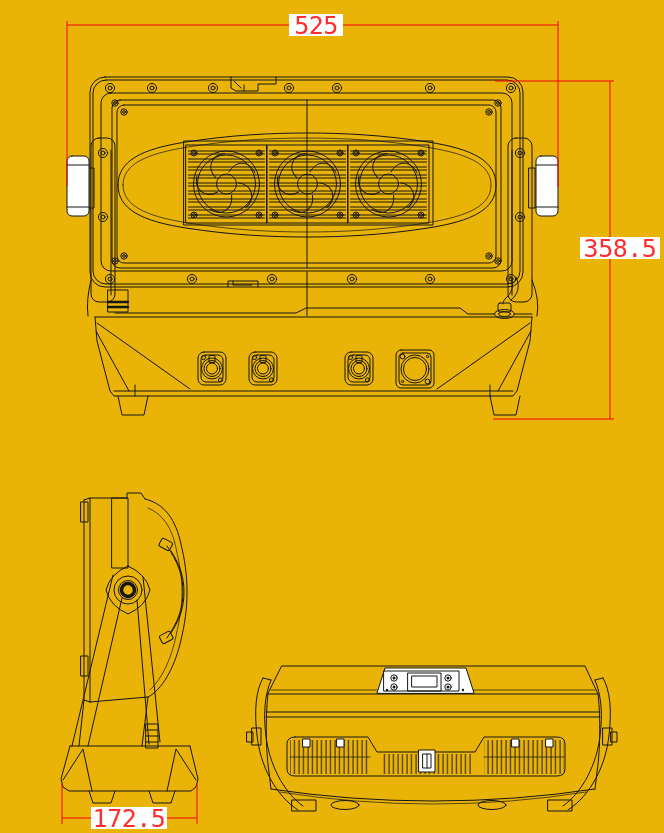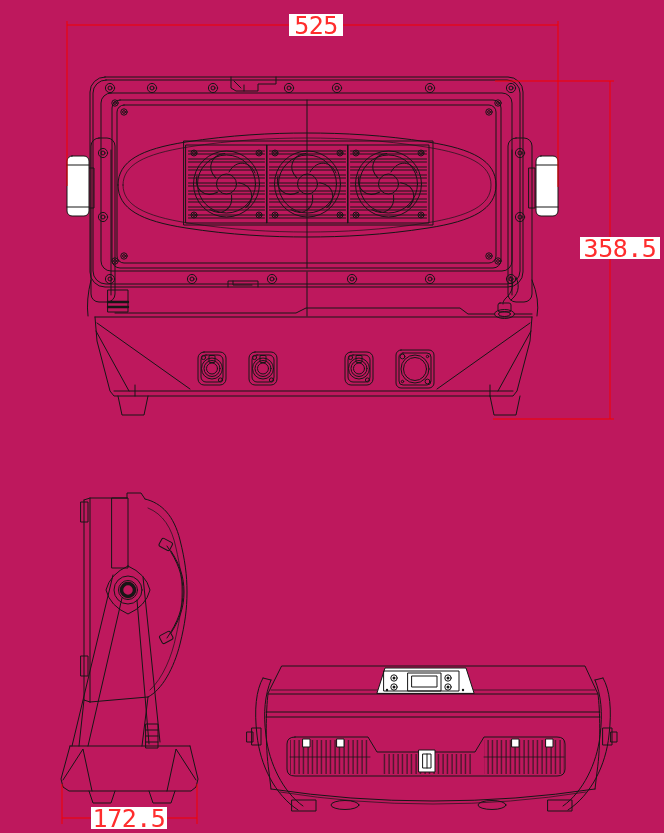--- a/index.html
+++ b/index.html
@@ -1,16 +1,16 @@
 <!DOCTYPE html>
 <html><head>
 <meta charset="utf-8">
 <style>
   html,body{margin:0;padding:0;background:#ffffff;}
-  .canvas{position:relative;width:664px;height:833px;background:#be185d;overflow:hidden;
+  .canvas{position:relative;width:664px;height:833px;background:#eab308;overflow:hidden;
           font-family:"DejaVu Sans","Liberation Sans",sans-serif;}
   svg{display:block}
   .art{fill:none;stroke:#161616;stroke-width:1;stroke-linecap:round;stroke-linejoin:round}
   .art .dot{fill:#161616;stroke:none}
   .art .wfill{fill:#ffffff}
   .art .thick{stroke-width:2.4}
   .art .thin{stroke-width:0.7}
   .dim{stroke:#f40000;fill:none;stroke-width:1;stroke-linecap:butt}
   .mask{fill:#ffffff;stroke:none}
   .dimtxt{fill:#ff2d2d;stroke:none;font-family:"DejaVu Sans Mono","Liberation Mono",monospace;

